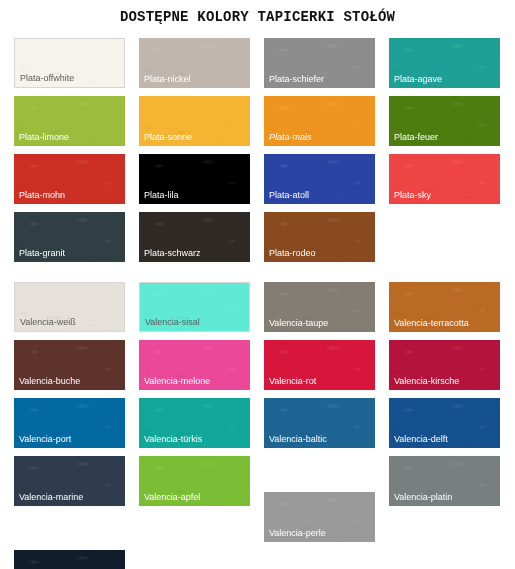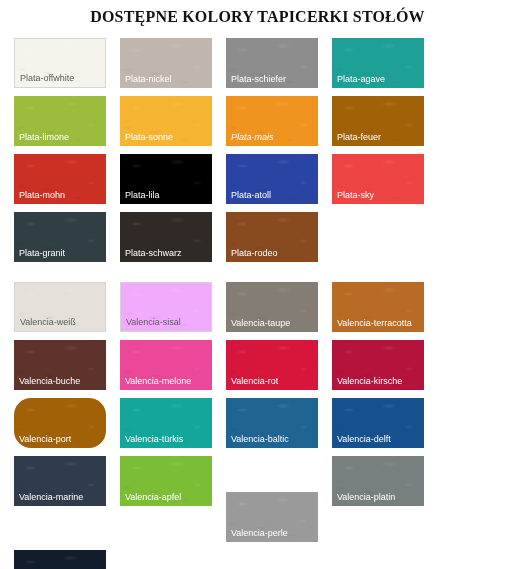--- a/index.html
+++ b/index.html
@@ -15,43 +15,43 @@
     position: relative;
   }
   .page {
     width: 515px;
     height: 569px;
     position: relative;
     box-sizing: border-box;
   }
   .title {
     text-align: center;
-    font-family: Liberation Serif, serif;
-    font-size: 16px;
+    font-family: Liberation Mono, monospace;
+    font-size: 14px;
     font-weight: bold;
     color: #111111;
     letter-spacing: 0.2px;
     padding-top: 11px;
     padding-bottom: 0;
     line-height: 12px;
     white-space: nowrap;
   }
   .swatch-grid {
     position: absolute;
     left: 14px;
     width: 487px;
     display: flex;
     flex-wrap: wrap;
     gap: 8px 14px;
   }
   #plata-grid { top: 38px; }
   #valencia-grid { top: 282px; }
 
   .swatch {
-    width: 92px;
+    width: 111px;
     height: 50px;
     position: relative;
     box-sizing: border-box;
     overflow: hidden;
     flex: 0 0 auto;
   }
   .swatch .grain {
     position: absolute;
     inset: 0;
     pointer-events: none;
@@ -108,21 +108,21 @@
         <span class="label">Plata-limone</span>
       </div>
       <div class="swatch light-label" style="background: rgb(245, 180, 49);">
         <div class="grain"></div>
         <span class="label">Plata-sonne</span>
       </div>
       <div class="swatch light-label" style="background: rgb(240, 148, 32); font-style: italic;">
         <div class="grain"></div>
         <span class="label">Plata-mais</span>
       </div>
-      <div class="swatch light-label" style="background: #a16207; padding-left: 20px;">
+      <div class="swatch light-label" style="background: #4d7c0f; padding-left: 20px;">
         <div class="grain"></div>
         <span class="label">Plata-feuer</span>
       </div>
       <div class="swatch light-label" style="background: rgb(204, 47, 35);">
         <div class="grain"></div>
         <span class="label">Plata-mohn</span>
       </div>
       <div class="swatch light-label" style="background: #000000;">
         <div class="grain"></div>
         <span class="label">Plata-lila</span>
@@ -147,21 +147,21 @@
         <div class="grain"></div>
         <span class="label">Plata-rodeo</span>
       </div>
     </div>
 
   <div class="swatch-grid" id="valencia-grid">
       <div class="swatch dark-label bordered" style="background: rgb(229, 224, 218);">
         <div class="grain"></div>
         <span class="label">Valencia-weiß</span>
       </div>
-      <div class="swatch dark-label bordered" style="background: #f0abfc;">
+      <div class="swatch dark-label bordered" style="background: #5eead4;">
         <div class="grain"></div>
         <span class="label">Valencia-sisal</span>
       </div>
       <div class="swatch light-label" style="background: rgb(132, 125, 116);">
         <div class="grain"></div>
         <span class="label">Valencia-taupe</span>
       </div>
       <div class="swatch light-label" style="background: rgb(185, 106, 37);">
         <div class="grain"></div>
         <span class="label">Valencia-terracotta</span>
@@ -175,21 +175,21 @@
         <span class="label">Valencia-melone</span>
       </div>
       <div class="swatch light-label" style="background: rgb(214, 23, 59);">
         <div class="grain"></div>
         <span class="label">Valencia-rot</span>
       </div>
       <div class="swatch light-label" style="background: rgb(180, 19, 60);">
         <div class="grain"></div>
         <span class="label">Valencia-kirsche</span>
       </div>
-      <div class="swatch light-label" style="background: #a16207; border-radius: 17px;">
+      <div class="swatch light-label" style="background: #0369a1;">
         <div class="grain"></div>
         <span class="label">Valencia-port</span>
       </div>
       <div class="swatch light-label" style="background: rgb(18, 167, 154);">
         <div class="grain"></div>
         <span class="label">Valencia-türkis</span>
       </div>
       <div class="swatch light-label" style="background: rgb(30, 101, 147);">
         <div class="grain"></div>
         <span class="label">Valencia-baltic</span>

